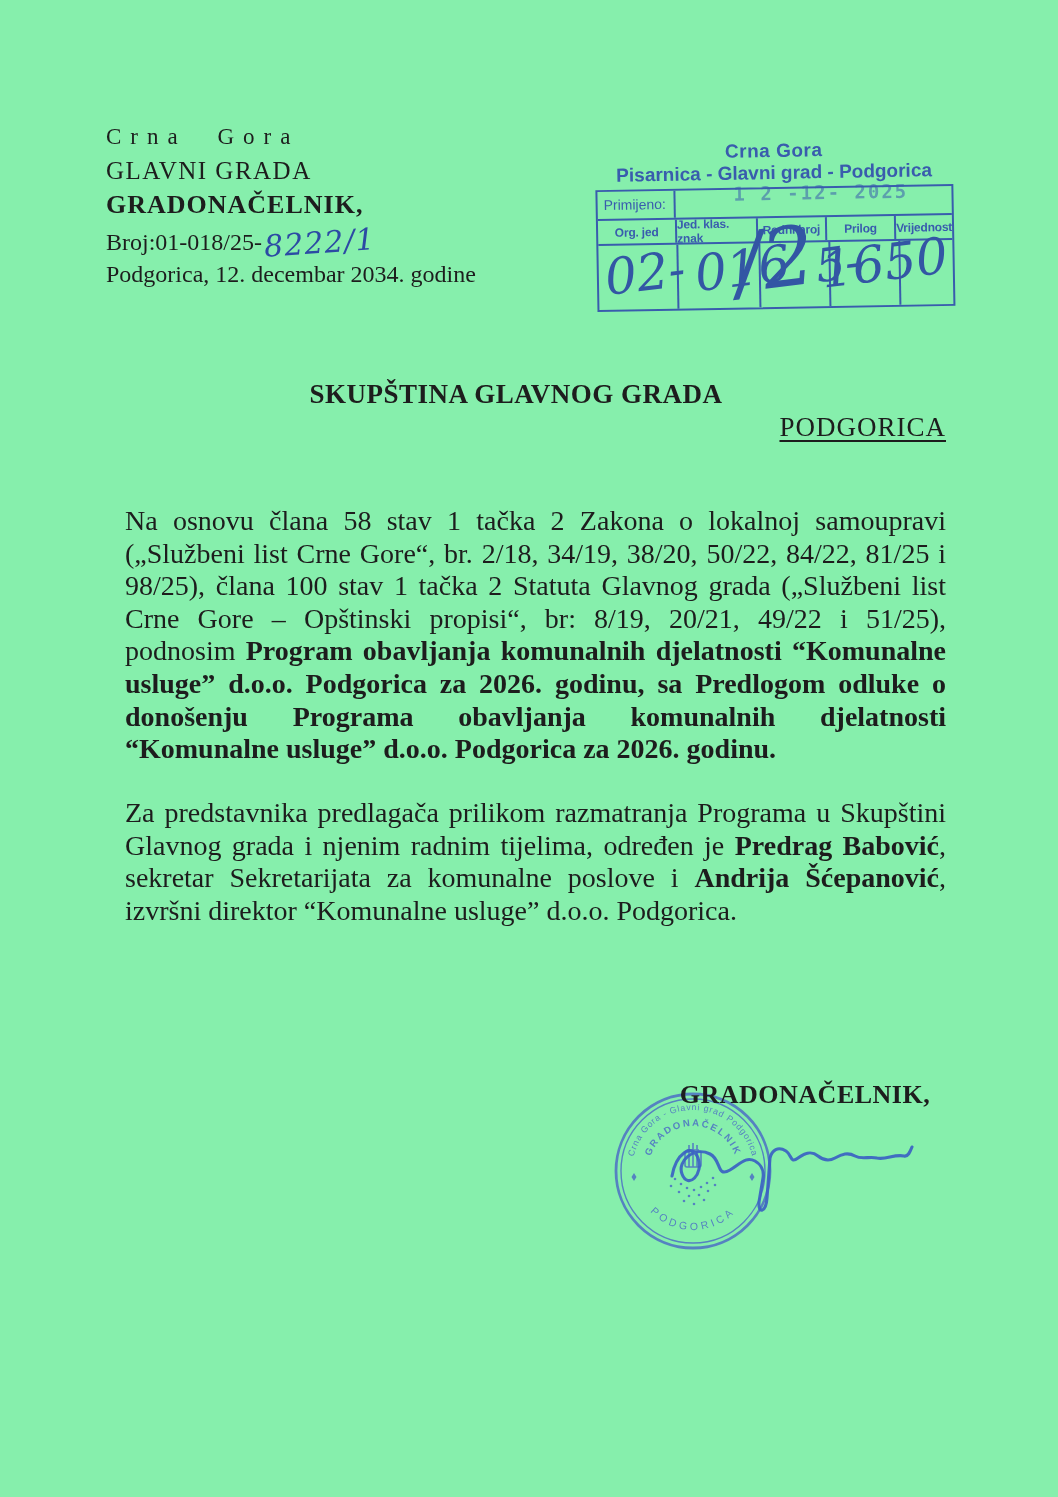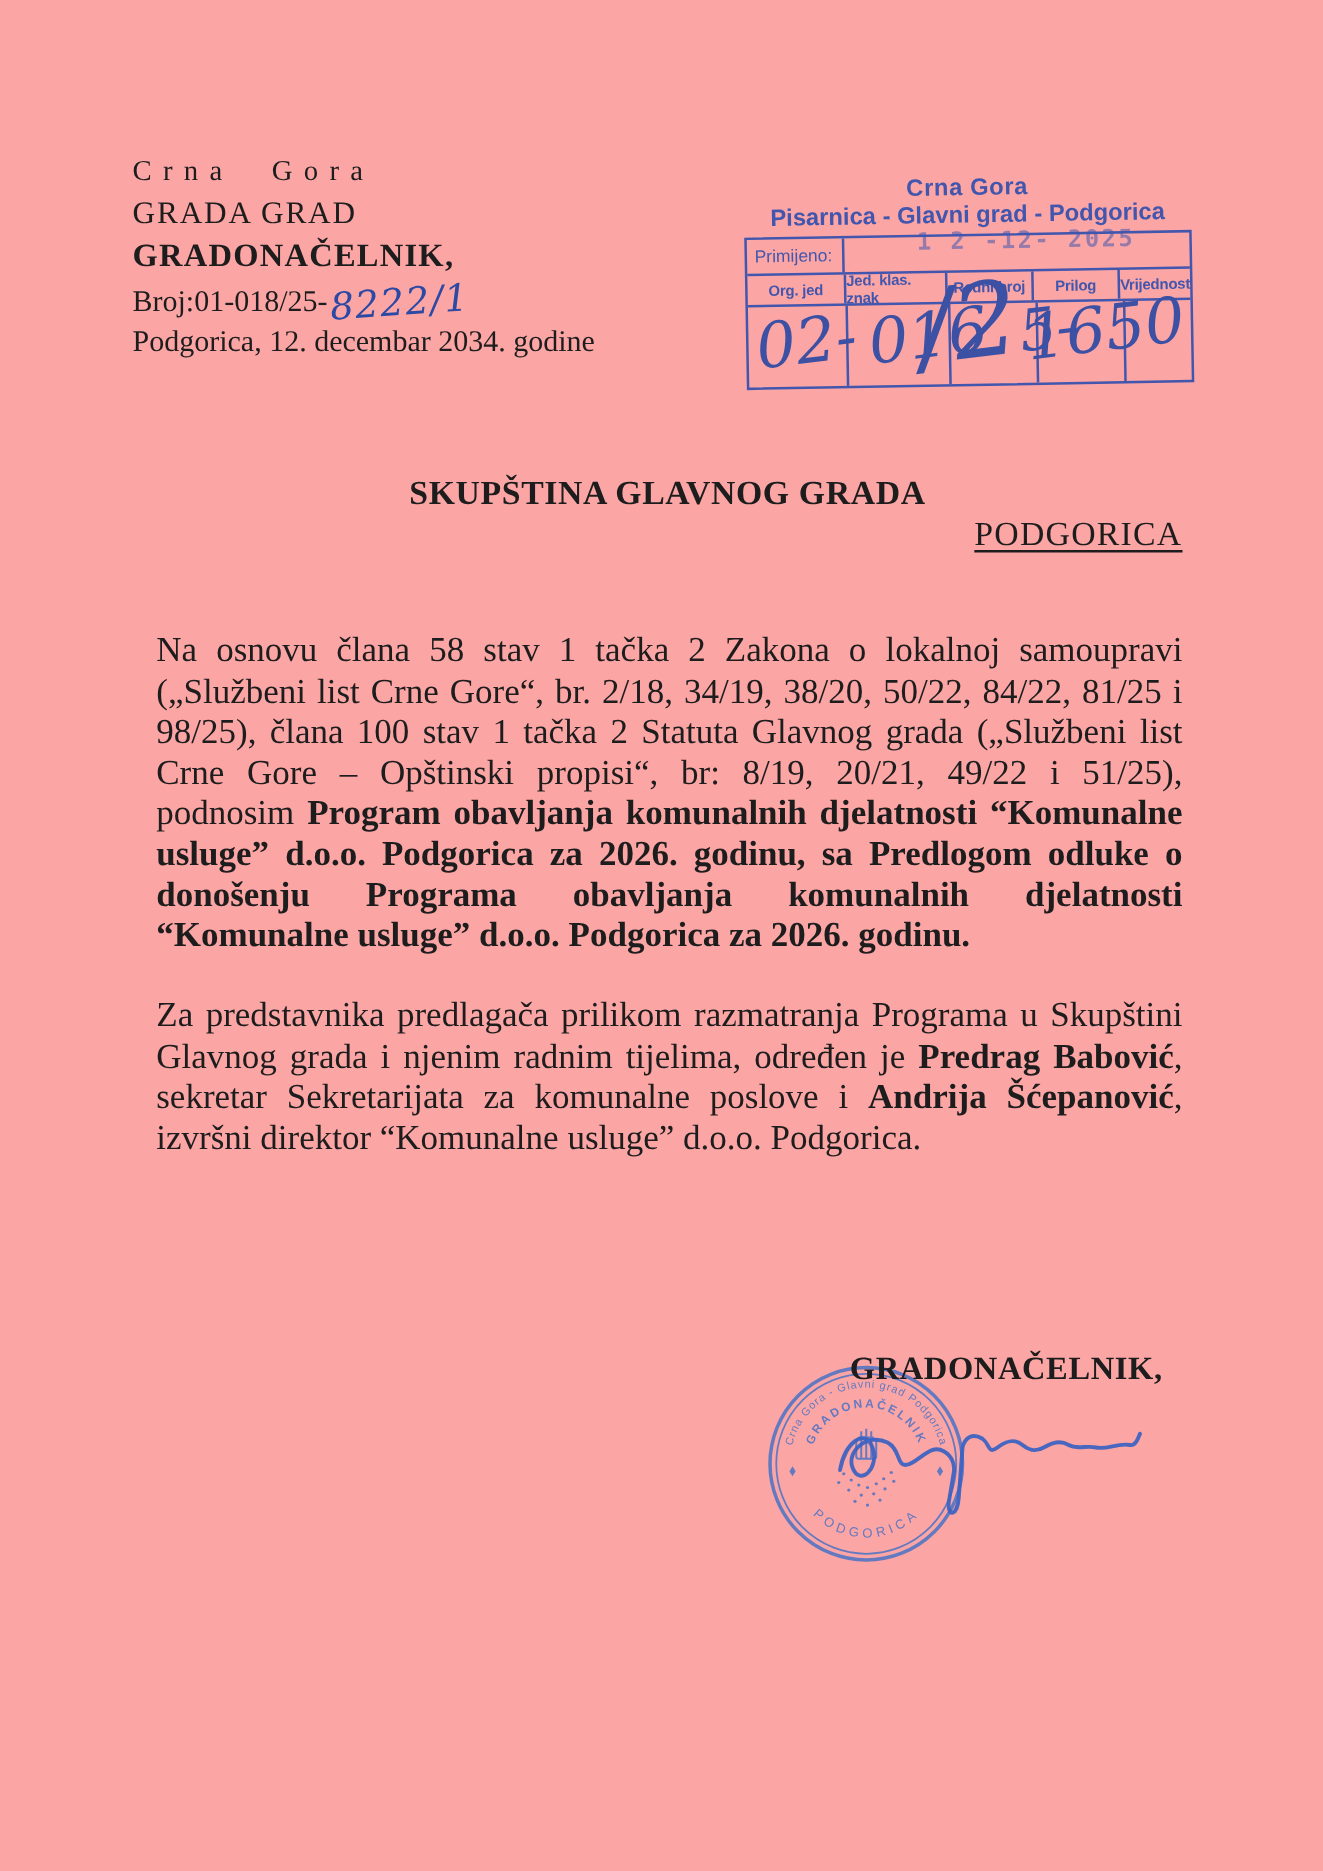--- a/index.html
+++ b/index.html
@@ -1,19 +1,19 @@
 <!DOCTYPE html>
 <html><head>
 <meta charset="utf-8">
 <style>
   html,body{margin:0;padding:0;background:#ffffff;}
   .page{
     position:relative;
     width:1058px;height:1497px;
-    background:#fca5a5;
+    background:#86efac;
     overflow:hidden;
     font-family:"Liberation Serif","DejaVu Serif",serif;
     color:#1d1d1d;
   }
   
   .letterhead{position:absolute;left:106px;top:124px;}
   .h-country{font-size:23px;letter-spacing:9px;word-spacing:16px;}
   .h-city{font-size:25px;letter-spacing:1.5px;margin-top:7px;}
   .h-office{font-size:26px;font-weight:700;letter-spacing:1px;margin-top:5px;}
   .h-ref{font-size:24px;margin-top:2px;}
@@ -55,21 +55,21 @@
     font-family:"DejaVu Serif",serif;font-style:italic;
     color:#2c4aa4;font-size:50px;transform:rotate(-6deg);
   }
   .hw-v0{left:8px;top:106px;}
   .hw-v1{left:98px;top:103px;}
   .hw-v2{left:138px;top:76px;font-size:46px;}
   .hw-v2::first-letter{font-size:82px;}
   .hw-v3{left:224px;top:100px;}
   .hw-v4{left:330px;top:110px;}
   
-  .doc-title{position:absolute;left:124px;width:820px;top:379px;text-align:center;font-size:27px;font-weight:700;letter-spacing:.5px;}
+  .doc-title{position:absolute;left:106px;width:820px;top:379px;text-align:center;font-size:27px;font-weight:700;letter-spacing:.5px;}
   .doc-subtitle{
     position:absolute;right:112px;top:412px;font-size:27px;letter-spacing:1px;
     text-decoration:underline;text-underline-offset:4px;text-decoration-thickness:2px;
   }
   
   .para{position:absolute;left:125px;width:821px;margin:0;text-align:justify;font-size:28px;line-height:32.6px;}
   .p1{top:505px;}
   .p2{top:797px;}
   .b{font-weight:700;}
   
@@ -79,21 +79,21 @@
   .seal{position:absolute;left:609px;top:1089px;z-index:1;opacity:.88;}
   .signature-svg{position:absolute;left:658px;top:1116px;z-index:3;}
 </style>
 </head>
 <body>
 
 <div class="page">
 
   <div class="letterhead">
     <div class="h-country">Crna Gora</div>
-    <div class="h-city">GRADA GRAD</div>
+    <div class="h-city">GLAVNI GRADA</div>
     <div class="h-office">GRADONAČELNIK,</div>
     <div class="h-ref"><span>Broj:01-018/25-</span><span class="hw-ref">8222/1</span></div>
     <div class="h-date">Podgorica, 12. decembar 2034. godine</div>
   </div>
 
   <div class="stamp">
     <div class="stamp-t1">Crna Gora</div>
     <div class="stamp-t2">Pisarnica - Glavni grad - Podgorica</div>
     <div class="stamp-table">
       <div class="stamp-row1">

